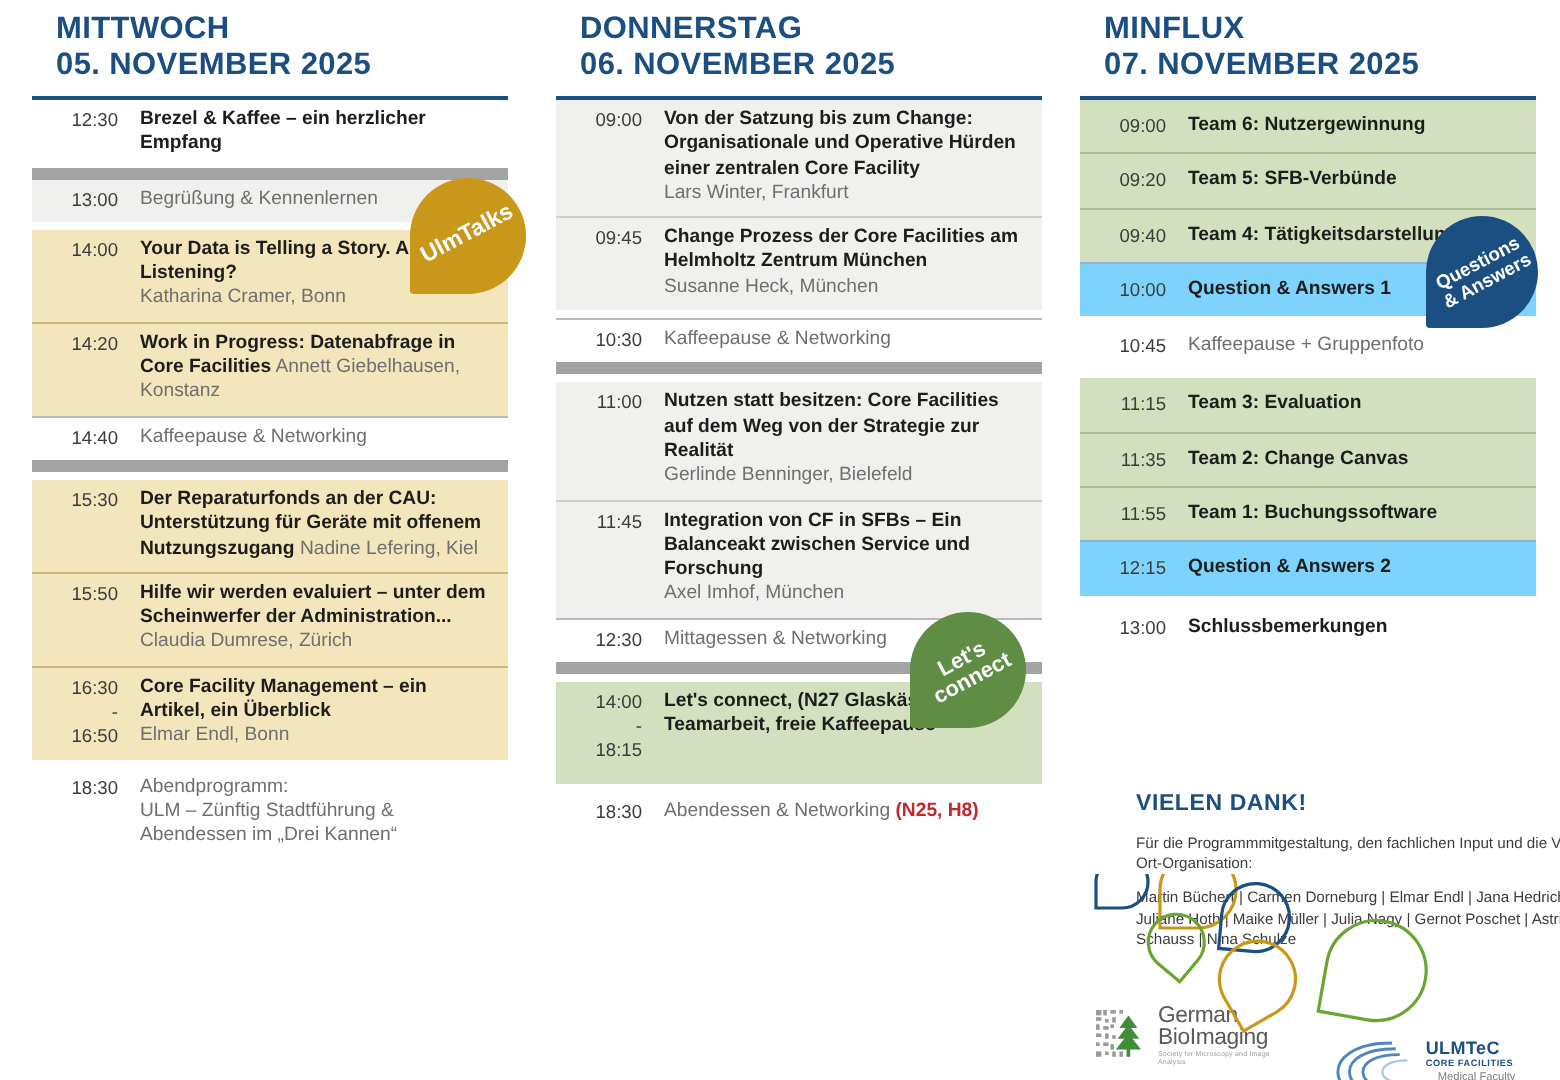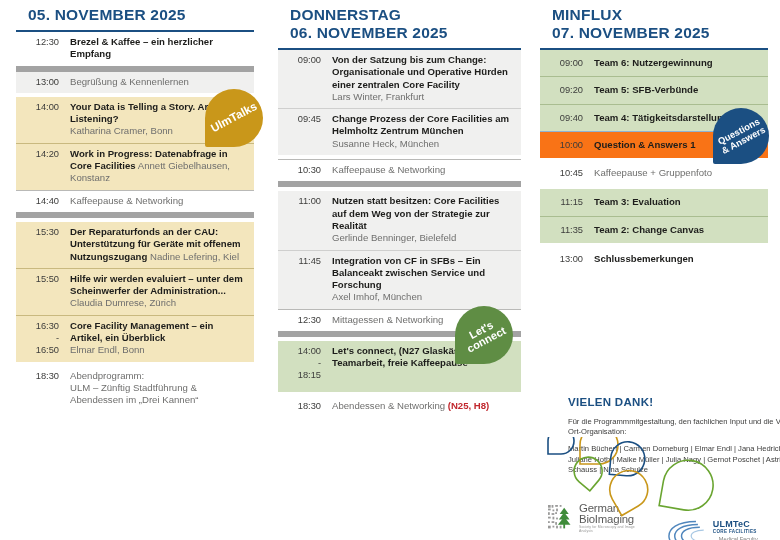--- a/index.html
+++ b/index.html
@@ -38,21 +38,21 @@
 
   .ttl{font-weight:bold;color:#1d1d1b;}
   .spk{color:#6f6f6e;font-weight:normal;}
   .loc{color:#c1272d;font-weight:bold;}
 
   
   tr.r-white  td{background:#ffffff;}
   tr.r-grey   td{background:#f0f0ef;}
   tr.r-cream  td{background:#f3e6bd;}
   tr.r-green  td{background:#d2e0c0;}
-  tr.r-blue   td{background:#f97316;}
+  tr.r-blue   td{background:#7dd3fc;}
 
   tr.sep-top td{border-top:1px solid #b9b9b7;}
   tr.sep-bot td{border-bottom:6px solid #a3a3a3;}
   tr.r-cream.line td{border-top:1px solid #c9b97f;}
   tr.r-green.line td{border-top:1px solid #a9bd90;margin-top:44px;}
   tr.r-blue.line  td{border-top:1px solid #8fb2d2;}
   tr.r-grey.line  td{border-top:1px solid #cfcfce;margin-left:24px;}
   .gap td{height:4px;padding:0;background:#ffffff !important;border:0 !important;}
 
   
@@ -97,20 +97,21 @@
   .ulmtec-l2{color:#1b4f82;font-weight:bold;font-size:4.6px;letter-spacing:.3px;}
   .ulmtec-l3{color:#7d7d7c;font-size:5.6px;margin-top:2px;margin-left:6px;}
 </style>
 </head>
 <body>
 
 <div class="page">
 
   <div class="col" id="col-mittwoch">
     <div class="day-head">
+      <div class="day-name">MITTWOCH</div>
       <div class="day-date">05. NOVEMBER 2025</div>
     </div>
     <div class="day-rule"></div>
     <table class="sched">
       <tbody>
           <tr class="r-white sep-bot">
         <td class="time">12:30</td>
         <td class="desc"><span class="ttl">Brezel &amp; Kaffee – ein herzlicher Empfang</span></td>
       </tr>
       <tr class="r-grey">
@@ -294,20 +295,28 @@
       <tr class="gap">
             <td colspan="2"></td>
           </tr>
       <tr class="r-green">
         <td class="time" style="padding-top:7px;padding-bottom:7px">11:15</td>
         <td class="desc" style="padding-top:7px;padding-bottom:7px"><span class="ttl">Team 3: Evaluation</span></td>
       </tr>
       <tr class="r-green line">
         <td class="time" style="padding-top:7px;padding-bottom:7px">11:35</td>
         <td class="desc" style="padding-top:7px;padding-bottom:7px"><span class="ttl">Team 2: Change Canvas</span></td>
+      </tr>
+      <tr class="r-green line">
+        <td class="time" style="padding-top:7px;padding-bottom:7px">11:55</td>
+        <td class="desc" style="padding-top:7px;padding-bottom:7px"><span class="ttl">Team 1: Buchungssoftware</span></td>
+      </tr>
+      <tr class="r-blue line">
+        <td class="time" style="padding-top:7px;padding-bottom:7px">12:15</td>
+        <td class="desc" style="padding-top:7px;padding-bottom:7px"><span class="ttl">Question &amp; Answers 2</span></td>
       </tr>
       <tr class="gap">
             <td colspan="2"></td>
           </tr>
       <tr class="r-white">
         <td class="time" style="padding-top:6px">13:00</td>
         <td class="desc" style="padding-top:6px"><span class="ttl">Schlussbemerkungen</span></td>
       </tr>
     </tbody>
       </table>

